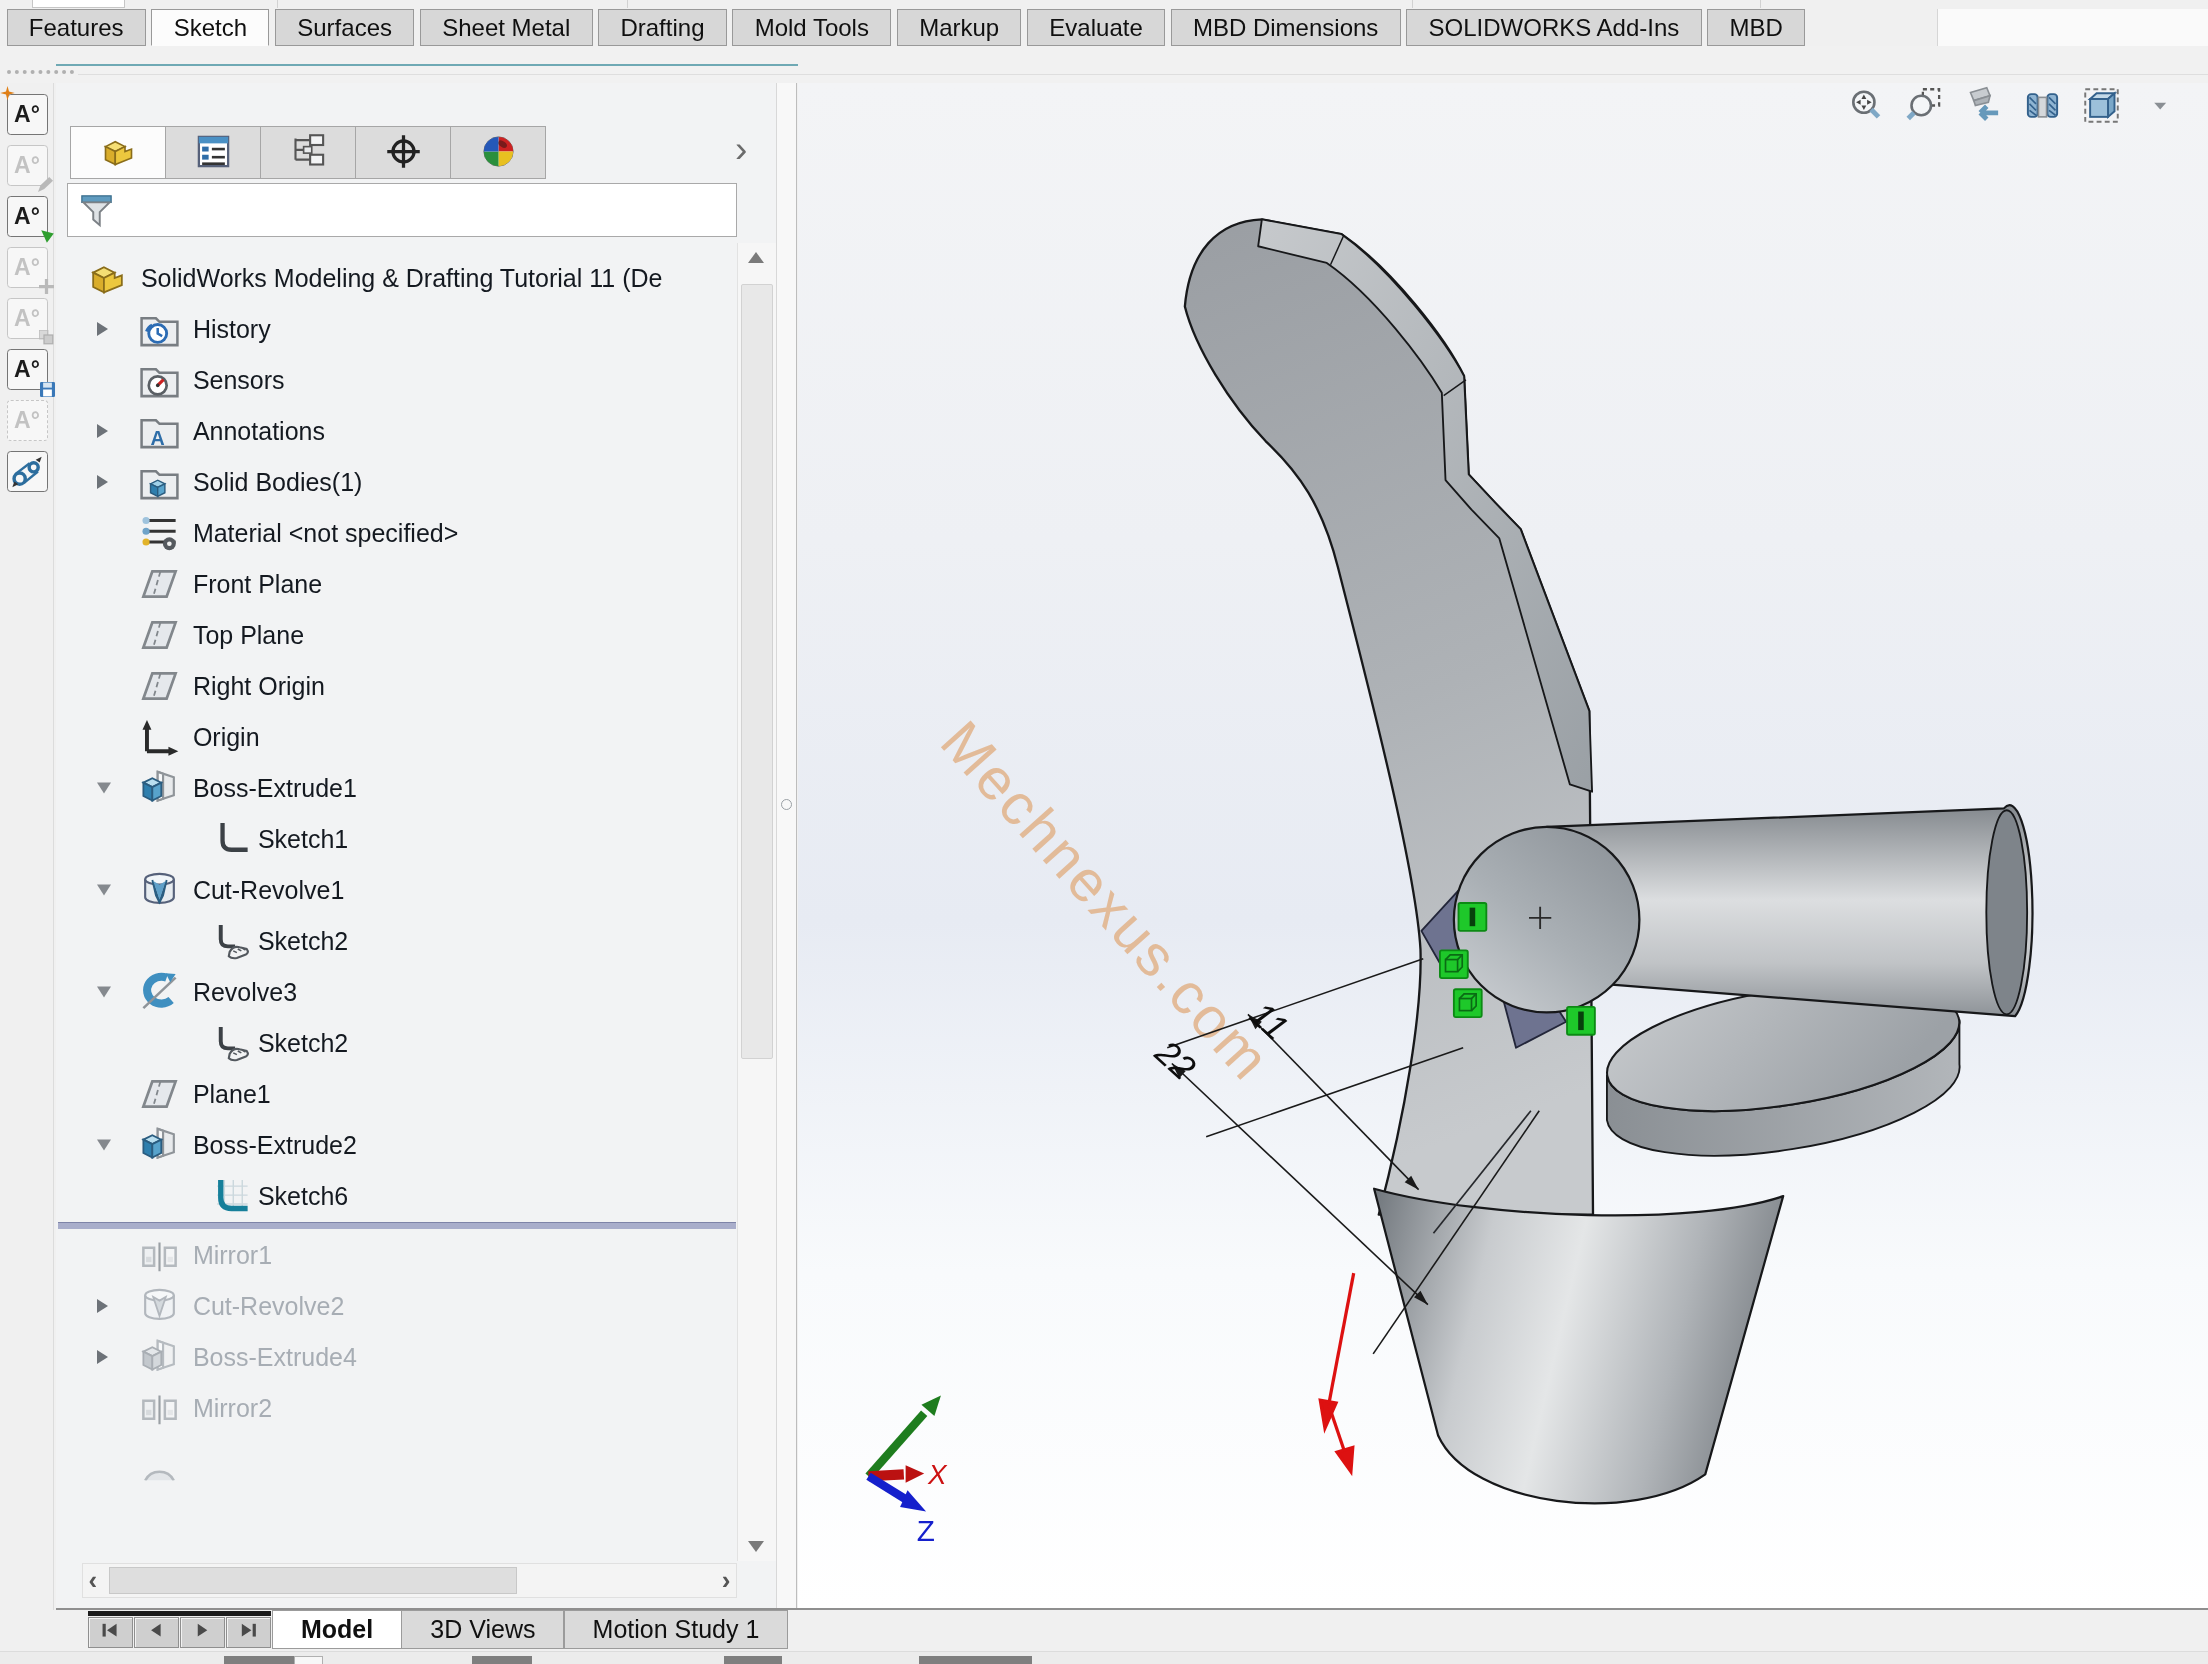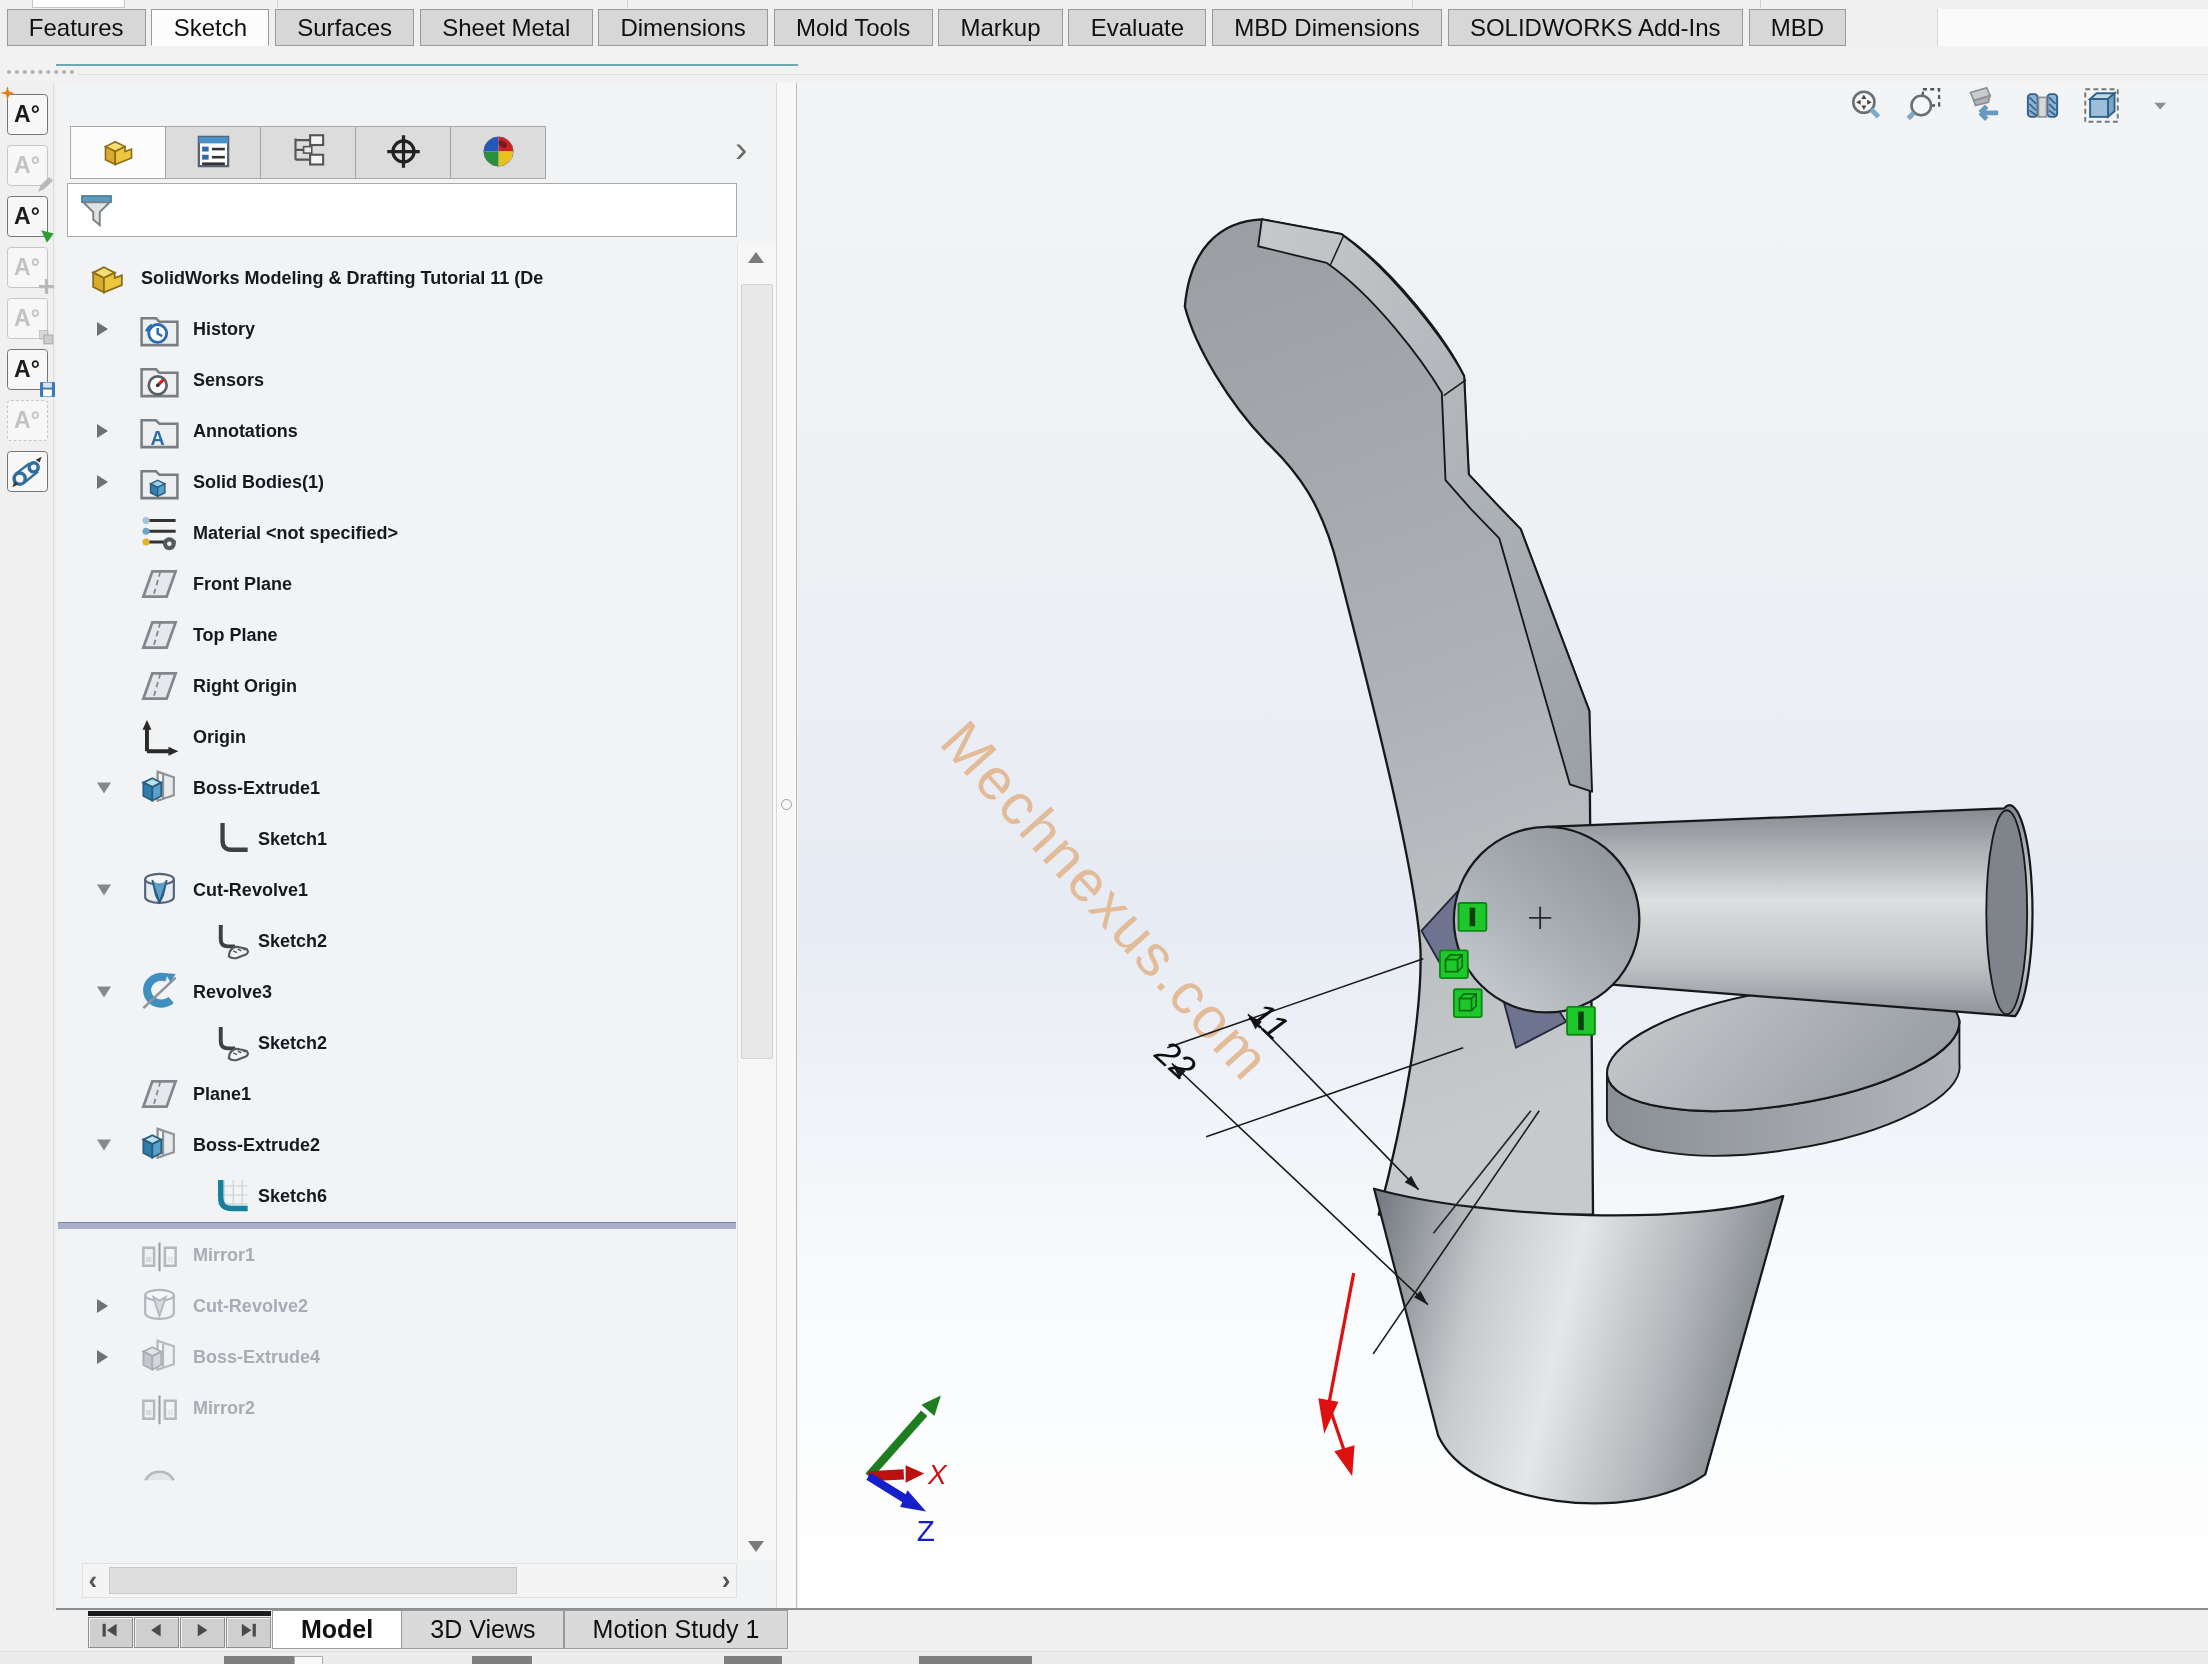--- a/index.html
+++ b/index.html
@@ -52,21 +52,21 @@
   .filter-input { border:none; outline:none; flex:1; height:90%; font-size:22px; background:transparent; }
 
   .tree { position:absolute; left:1.9px; top:160px; width:678px; height:1318px; overflow:hidden; padding-top:9.3px; }
   .trow { position:relative; height:51px; }
   .trow .arr { position:absolute; left:39px; top:50%; transform:translateY(-50%); width:0; height:0; }
   .arr.collapsed { border-left:11px solid #6d7278; border-top:7.4px solid transparent; border-bottom:7.4px solid transparent; }
   .arr.expanded  { border-top:11px solid #85898e; border-left:7.4px solid transparent; border-right:7.4px solid transparent; }
   .trow .ic { position:absolute; top:50%; transform:translateY(-50%); width:43px; height:43px; }
   .trow .ic svg { width:43px; height:43px; display:block; }
   .trow.l0 .ic { left:28px; }  .trow.l1 .ic { left:80px; }  .trow.l2 .ic { left:152px; }
-  .trow .lbl { position:absolute; top:50%; transform:translateY(-50%); font-size:18px; color:#141920; white-space:nowrap;font-weight:bold; }
+  .trow .lbl { position:absolute; top:50%; transform:translateY(-50%); font-size:25px; color:#141920; white-space:nowrap; }
   .trow.l0 .lbl { left:83px; }  .trow.l1 .lbl { left:135px; }  .trow.l2 .lbl { left:200px; }
   .trow.grayed .lbl { color:#a7adb4; }
   .rollback { height:6.5px; background:#a9aecb; border-top:0.9px solid #7e84a8; margin:0.9px 0; }
 
   .vsb { position:absolute; left:681px; top:160px; width:39px; height:1318px; background:#f6f6f6; border-left:0.9px solid #e2e2e2; }
   .vsb .tri-up   { position:absolute; left:10.2px; top:9.3px;    width:0; height:0; border-bottom:11px solid #7a7a7a; border-left:8.3px solid transparent; border-right:8.3px solid transparent; }
   .vsb .tri-down { position:absolute; left:10.2px; bottom:9.3px; width:0; height:0; border-top:11px solid #7a7a7a; border-left:8.3px solid transparent; border-right:8.3px solid transparent; }
   .vsb-thumb { position:absolute; left:2.8px; top:41px; width:32px; height:775px; background:#e8e8e8; border:0.9px solid #d2d2d2; border-radius:1.9px; }
 
   .hsb { position:absolute; left:26px; top:1480px; width:655px; height:35px; background:#f4f4f4; border:0.9px solid #e0e0e0; }
@@ -116,21 +116,21 @@
     <div class="abs top-tick" style="left:627px"></div>
     <div class="abs top-tick" style="left:1412px"></div>
     <div class="abs top-tick" style="left:1760px"></div>
   </div>
 
   <div class="abs ribbon-tabs" id="ribbon-tabs">
       <div class="rtab">Features</div>
       <div class="rtab active">Sketch</div>
       <div class="rtab">Surfaces</div>
       <div class="rtab">Sheet Metal</div>
-      <div class="rtab">Dimensions</div>
+      <div class="rtab">Drafting</div>
       <div class="rtab">Mold Tools</div>
       <div class="rtab">Markup</div>
       <div class="rtab">Evaluate</div>
       <div class="rtab">MBD Dimensions</div>
       <div class="rtab">SOLIDWORKS Add-Ins</div>
       <div class="rtab">MBD</div>
     </div>
   <div class="abs tabbar-corner"></div>
 
   <div class="abs ribbon-strip">

